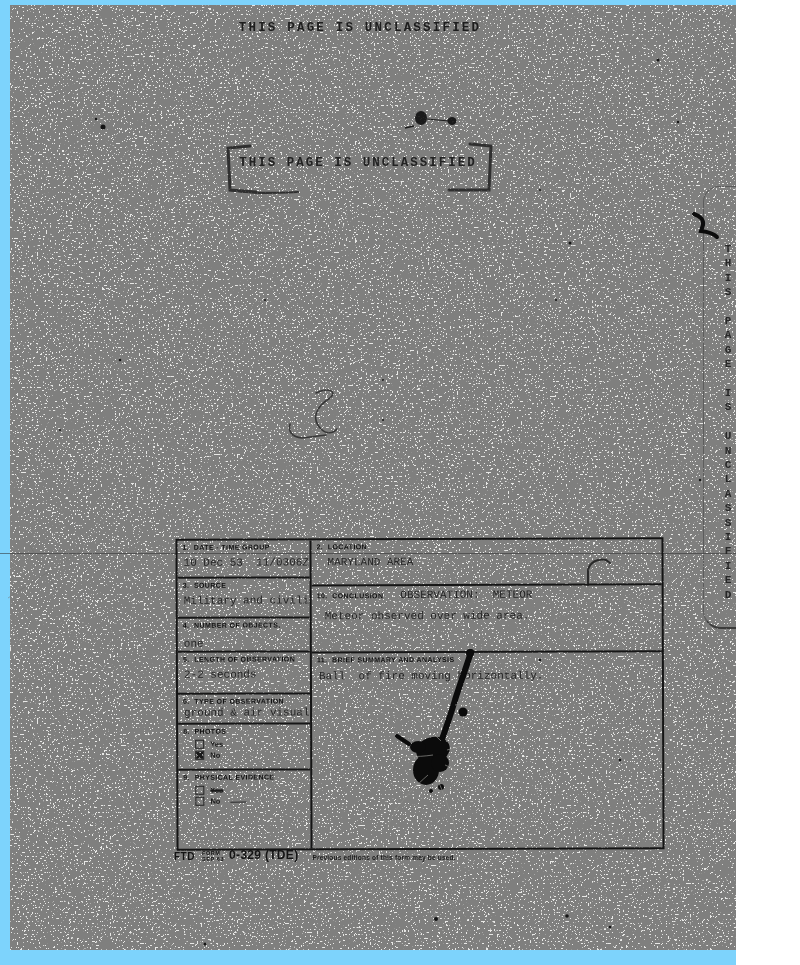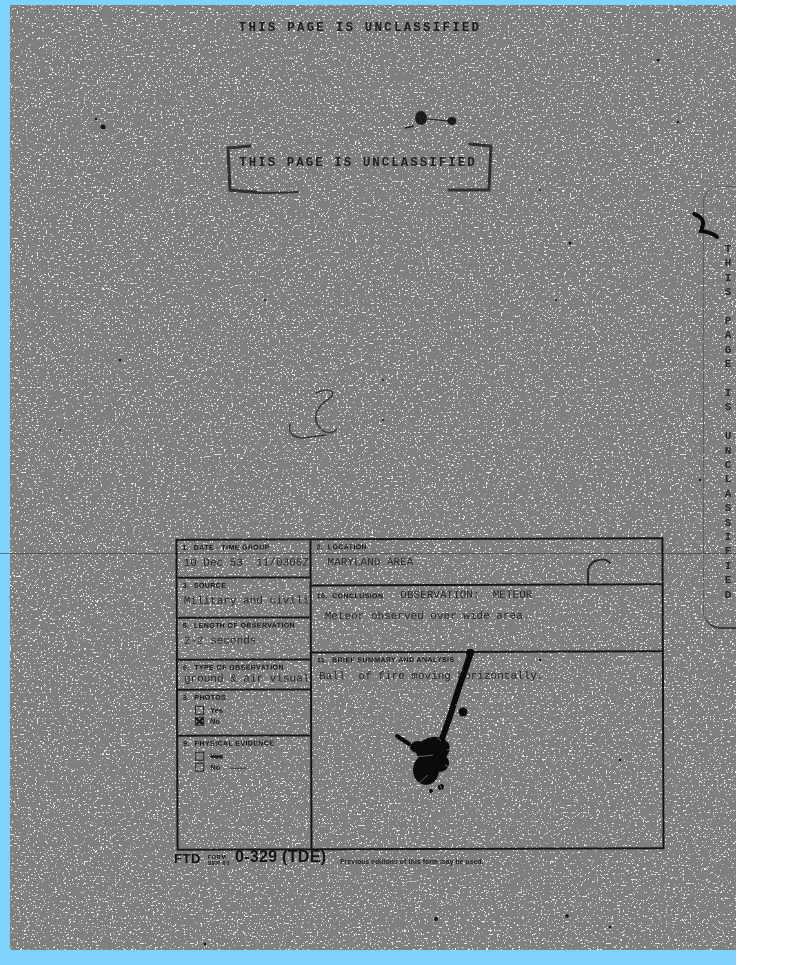--- a/index.html
+++ b/index.html
@@ -47,24 +47,24 @@
       linear-gradient(45deg,transparent 38%,#1a1a1a 38%,#1a1a1a 62%,transparent 62%),
       linear-gradient(-45deg,transparent 38%,#1a1a1a 38%,#1a1a1a 62%,transparent 62%);}
   .cb-label{font-size:7.5px;font-weight:700;color:#1a1a1a;}
   .struck{text-decoration:line-through;text-decoration-thickness:1.5px;}
   .dash-after{display:inline-block;width:16px;height:0;border-top:1.4px solid #2a2a2a;
       margin-left:10px;transform:translateY(1px);}
 
   
   .form-footer{position:absolute;left:174px;top:848px;display:flex;align-items:flex-end;
       color:#141414;}
-  .f-agency{font-size:13px;font-weight:700;letter-spacing:.5px;}
+  .f-agency{font-size:10px;font-weight:700;letter-spacing:.5px;}
   .f-col{display:flex;flex-direction:column;align-items:flex-start;margin:0 5px 0 7px;}
   .f-tiny{font-size:5.5px;font-weight:700;letter-spacing:.6px;line-height:6px;}
-  .f-number{font-size:16px;font-weight:700;letter-spacing:.3px;}
+  .f-number{font-size:12px;font-weight:700;letter-spacing:.3px;}
   .f-note{font-size:6.5px;font-weight:700;margin-left:14px;margin-bottom:1px;
       letter-spacing:.2px;color:#1b1b1b;}
 </style>
 </head>
 <body>
 
 <div class="page">
   <div class="paper"></div>
 
   <svg class="noise">
@@ -88,20 +88,24 @@
 
   <div class="form">
     <div class="col-left">
       <div class="cell" style="height:38px;">
         <div class="flabel">1.  DATE - TIME GROUP</div>
         <div class="fvalue">10 Dec 53  11/0306Z</div>
       </div>
       <div class="cell" style="height:40px;">
         <div class="flabel">3.  SOURCE</div>
         <div class="fvalue">Military and civilian</div>
+      </div>
+      <div class="cell" style="height:34px;">
+        <div class="flabel">4.  NUMBER OF OBJECTS,</div>
+        <div class="fvalue" style="margin-top:9px;">one</div>
       </div>
       <div class="cell" style="height:42px;">
         <div class="flabel">5.  LENGTH OF OBSERVATION</div>
         <div class="fvalue">2-2 seconds</div>
       </div>
       <div class="cell" style="height:30px;">
         <div class="flabel">6.  TYPE OF OBSERVATION</div>
         <div class="fvalue" style="margin-top:2px;">ground &amp; air visual</div>
       </div>
       <div class="cell" style="height:46px;">

